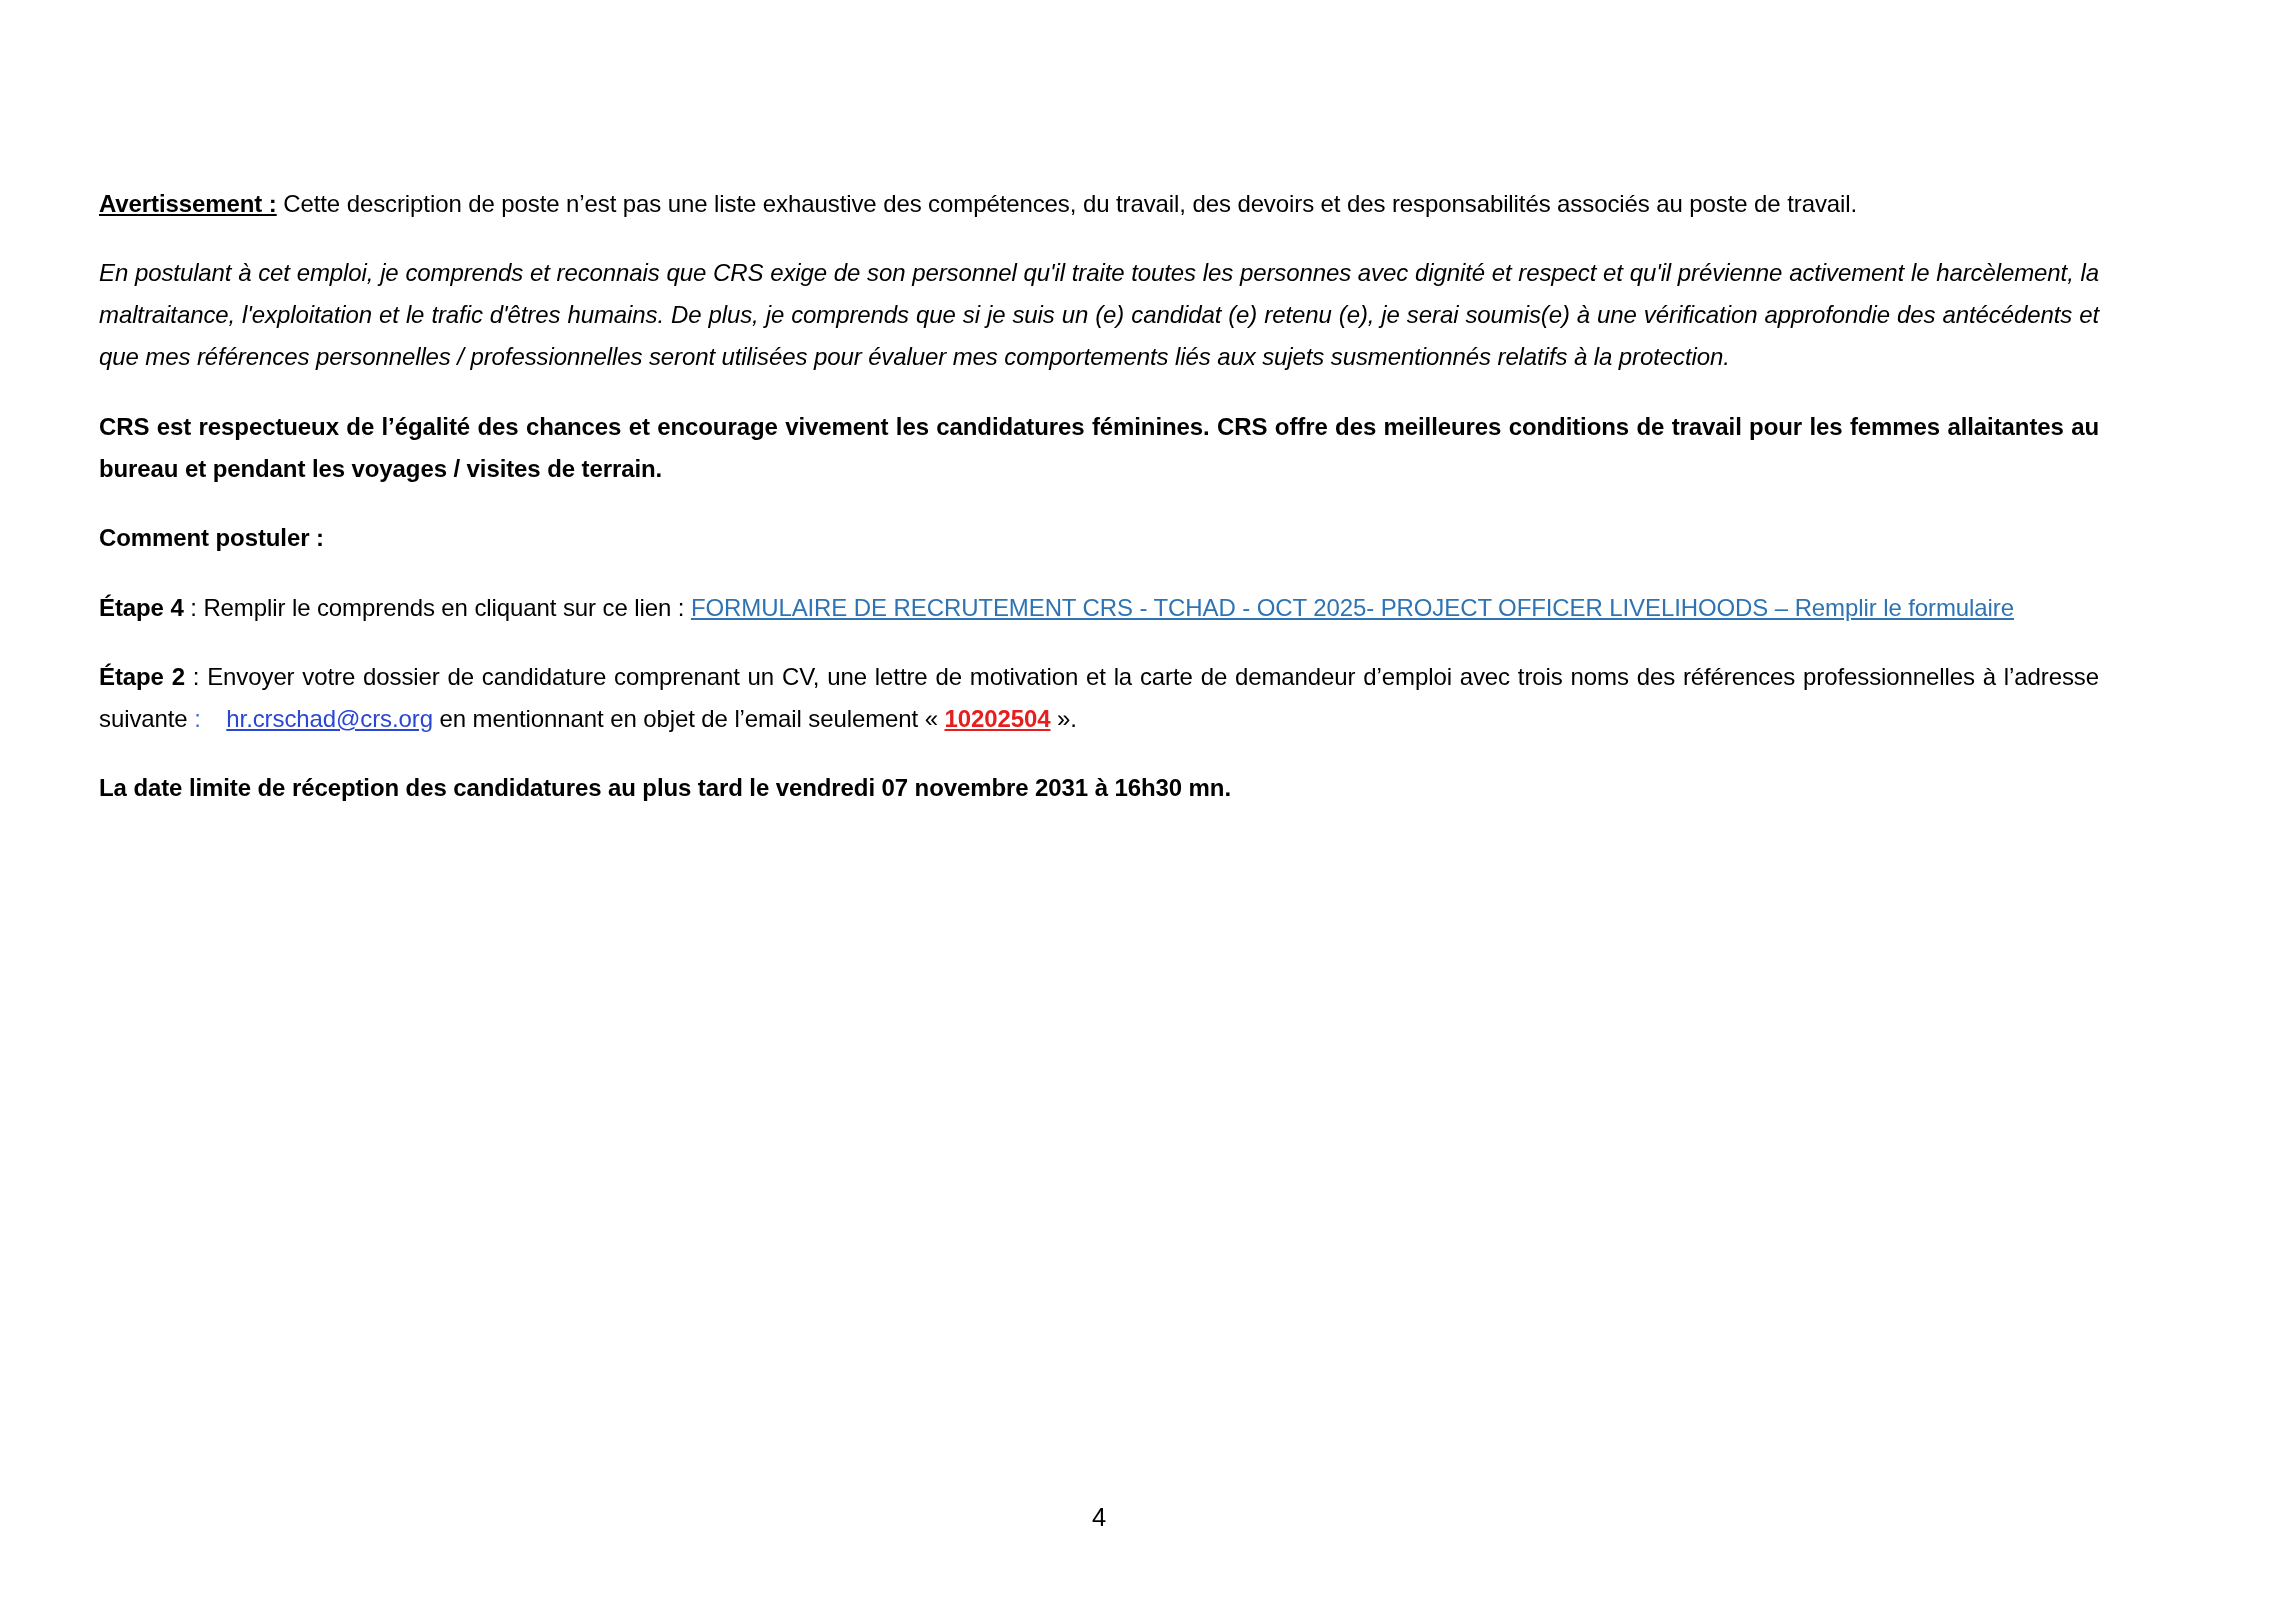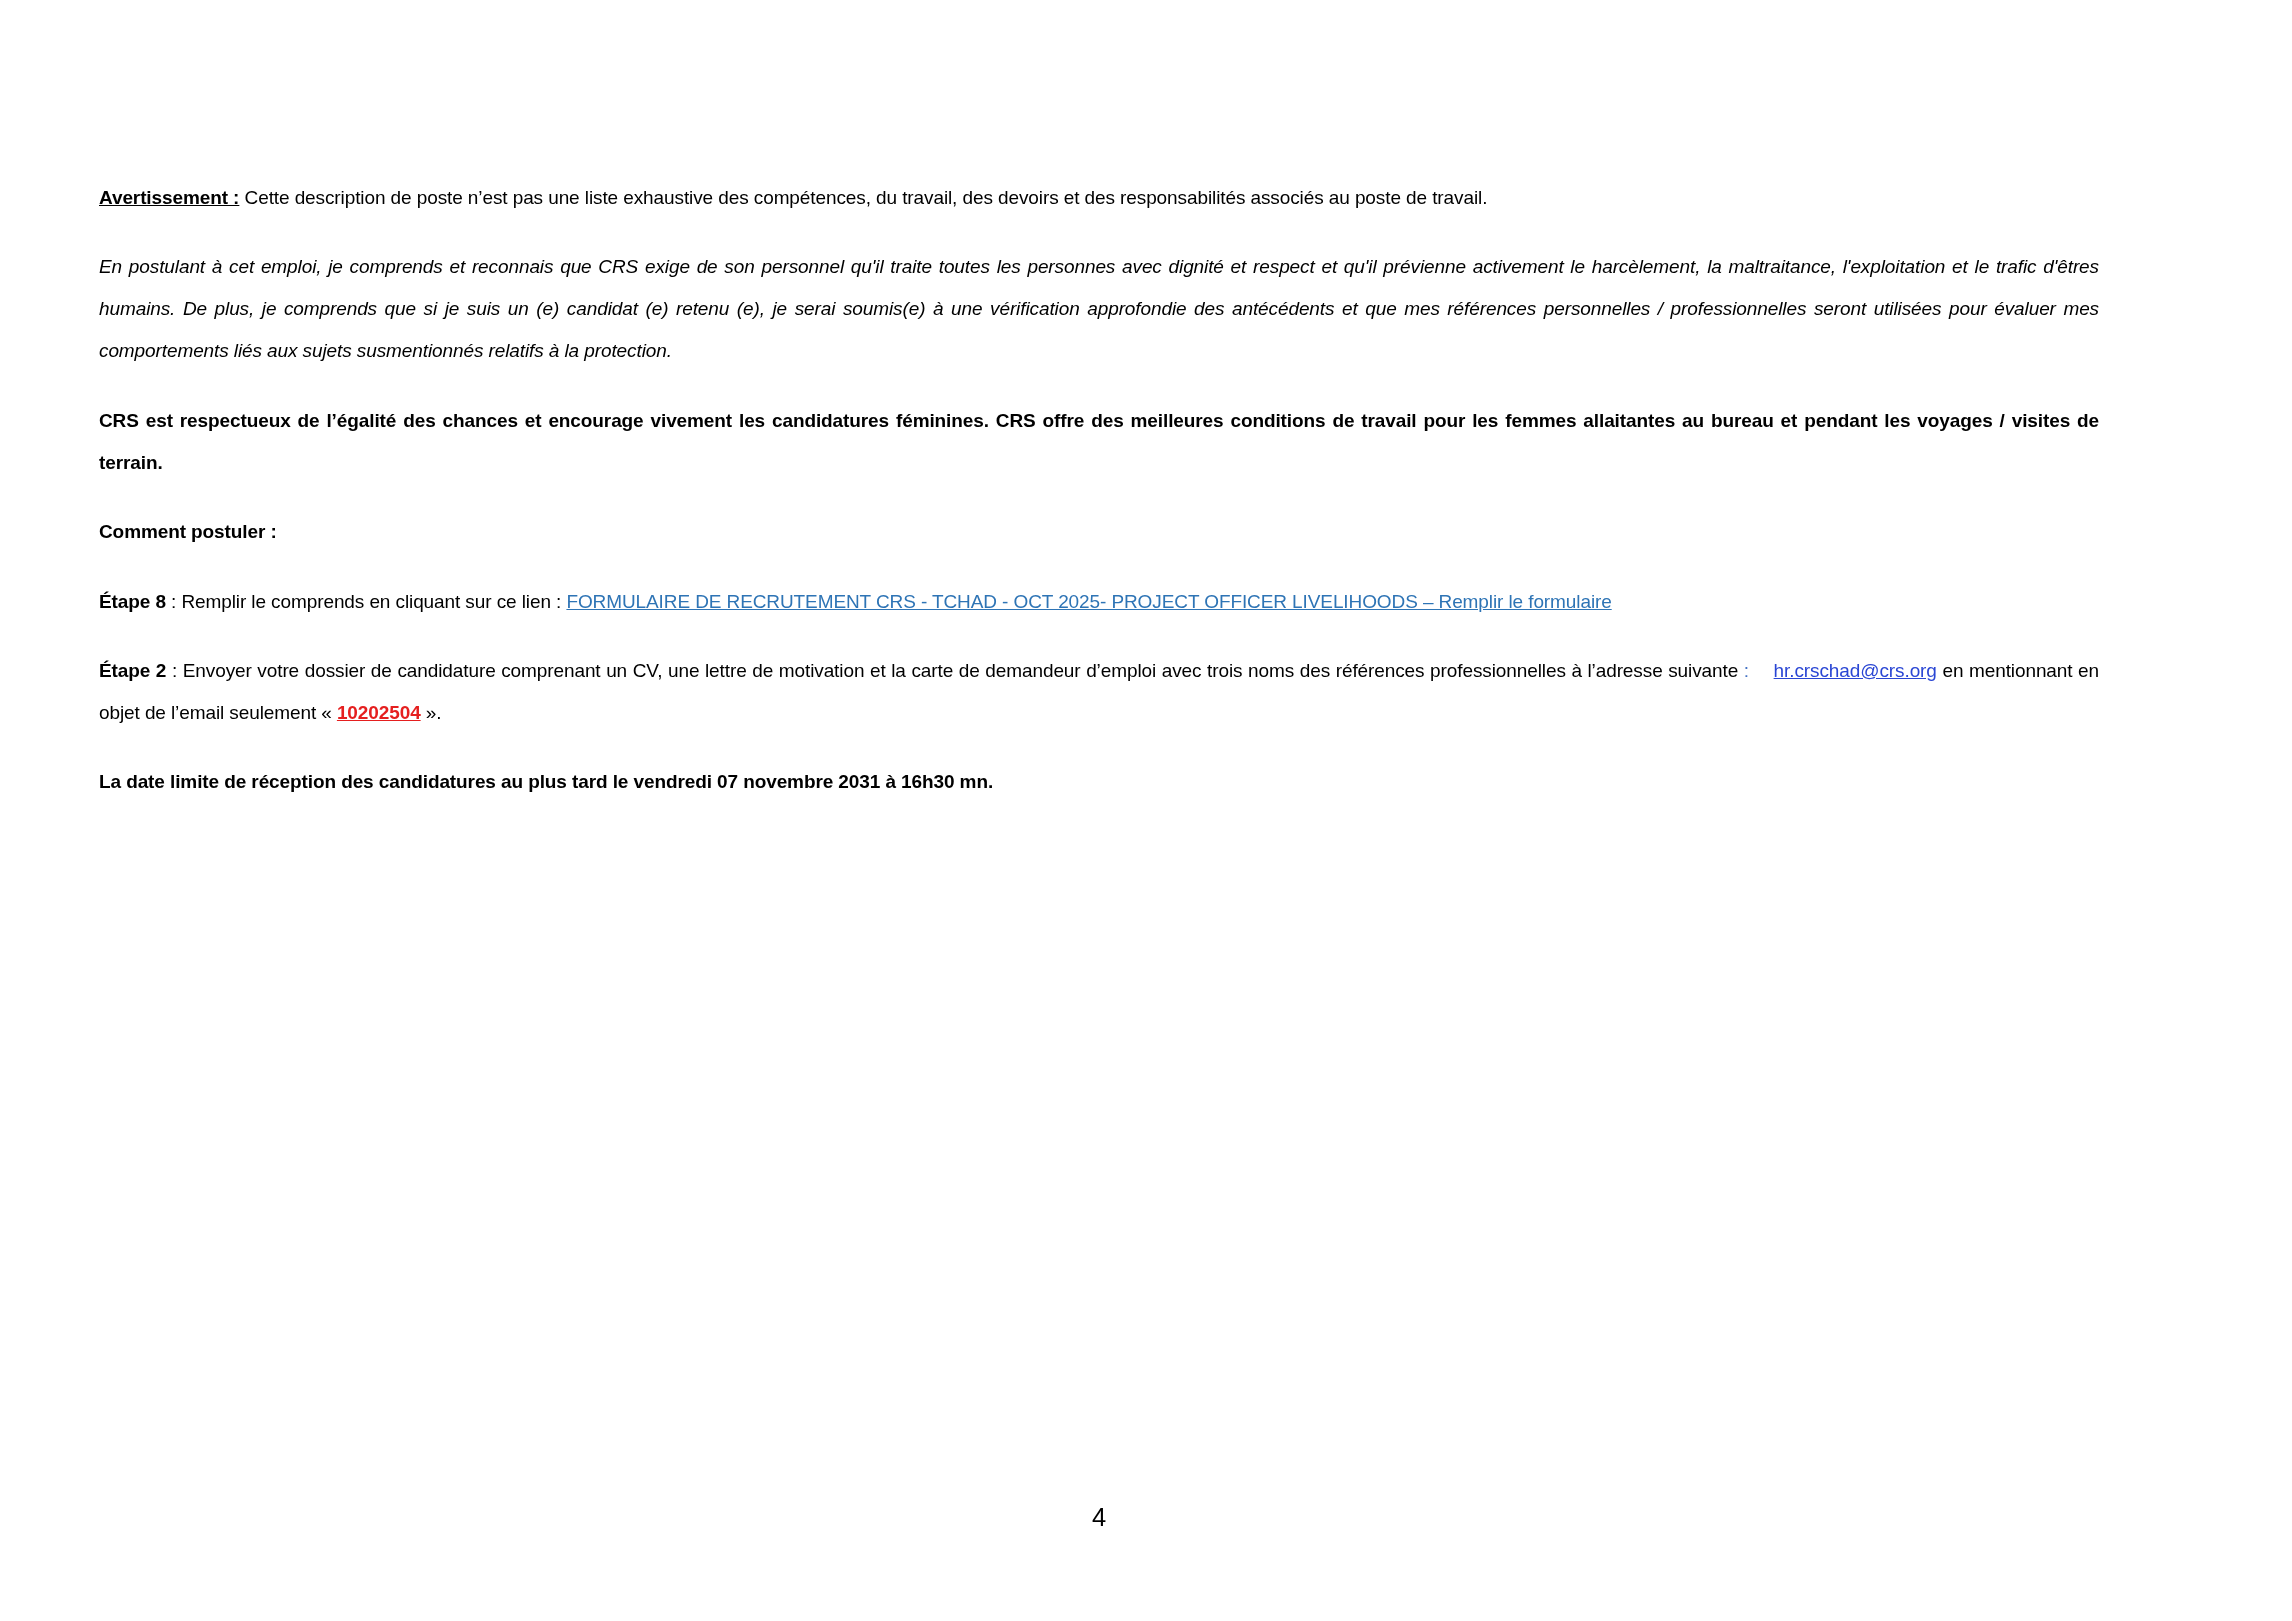--- a/index.html
+++ b/index.html
@@ -17,23 +17,23 @@
     -webkit-font-smoothing: antialiased;
   }
   .page {
     position: absolute;
     inset: 0;
     background: #ffffff;
   }
   .content {
     position: absolute;
     left: 99px;
-    top: 177px;
+    top: 183px;
     width: 2000px;
-    font-size: 19px;
+    font-size: 24px;
     line-height: 42px;
     text-align: justify;
     letter-spacing: -0.1px;
   }
   p.para {
     margin: 0 0 27.4px 0;
   }
   .b { font-weight: bold; }
   .i { font-style: italic; }
   .label-underline { font-weight: bold; text-decoration: underline; }
@@ -73,21 +73,21 @@
 
     <p class="para"><span class="label-underline">Avertissement :</span><span> Cette description de poste n’est pas une liste exhaustive des compétences, du travail, des devoirs et des responsabilités associés au poste de travail.</span></p>
 
     <p class="para i"><span>En postulant à cet emploi, je comprends et reconnais que CRS exige de son personnel qu'il traite toutes les personnes avec dignité et respect et qu'il prévienne activement le harcèlement, la maltraitance, l'exploitation et le trafic d'êtres humains. De plus, je comprends que si je suis un (e) candidat (e) retenu (e), je serai soumis(e) à une vérification approfondie des antécédents et que mes références personnelles / professionnelles seront utilisées pour évaluer mes comportements liés aux sujets susmentionnés relatifs à la protection.</span></p>
 
     <p class="para b"><span>CRS est respectueux de l’égalité des chances et encourage vivement les candidatures féminines. CRS offre des meilleures conditions de travail pour les femmes allaitantes au bureau et pendant les voyages / visites de terrain.</span></p>
 
 
     <p class="para b"><span>Comment postuler :</span></p>
 
-    <p class="para"><span class="b">Étape 8</span><span> : Remplir le comprends en cliquant sur ce lien : </span><a class="doc-link" href="#">FORMULAIRE DE RECRUTEMENT CRS - TCHAD - OCT 2025- PROJECT OFFICER LIVELIHOODS – Remplir le formulaire</a></p>
+    <p class="para"><span class="b">Étape 4</span><span> : Remplir le comprends en cliquant sur ce lien : </span><a class="doc-link" href="#">FORMULAIRE DE RECRUTEMENT CRS - TCHAD - OCT 2025- PROJECT OFFICER LIVELIHOODS – Remplir le formulaire</a></p>
 
     <p class="para"><span class="b">Étape 2</span><span> : Envoyer votre dossier de candidature comprenant un CV, une lettre de motivation et la carte de demandeur d’emploi avec trois noms des références professionnelles à l’adresse suivante </span><span class="colon-blue">: </span><a class="email-link" href="#">hr.crschad@crs.org</a><span> en mentionnant en objet de l’email seulement « </span><span class="code-red">10202504</span><span> ».</span></p>
 
 
     <p class="para b"><span>La date limite de réception des candidatures au plus tard le vendredi 07 novembre 2031 à 16h30 mn.</span></p>
 
   </div>
 
   <div class="footer"><span>4</span></div>
 </div>

